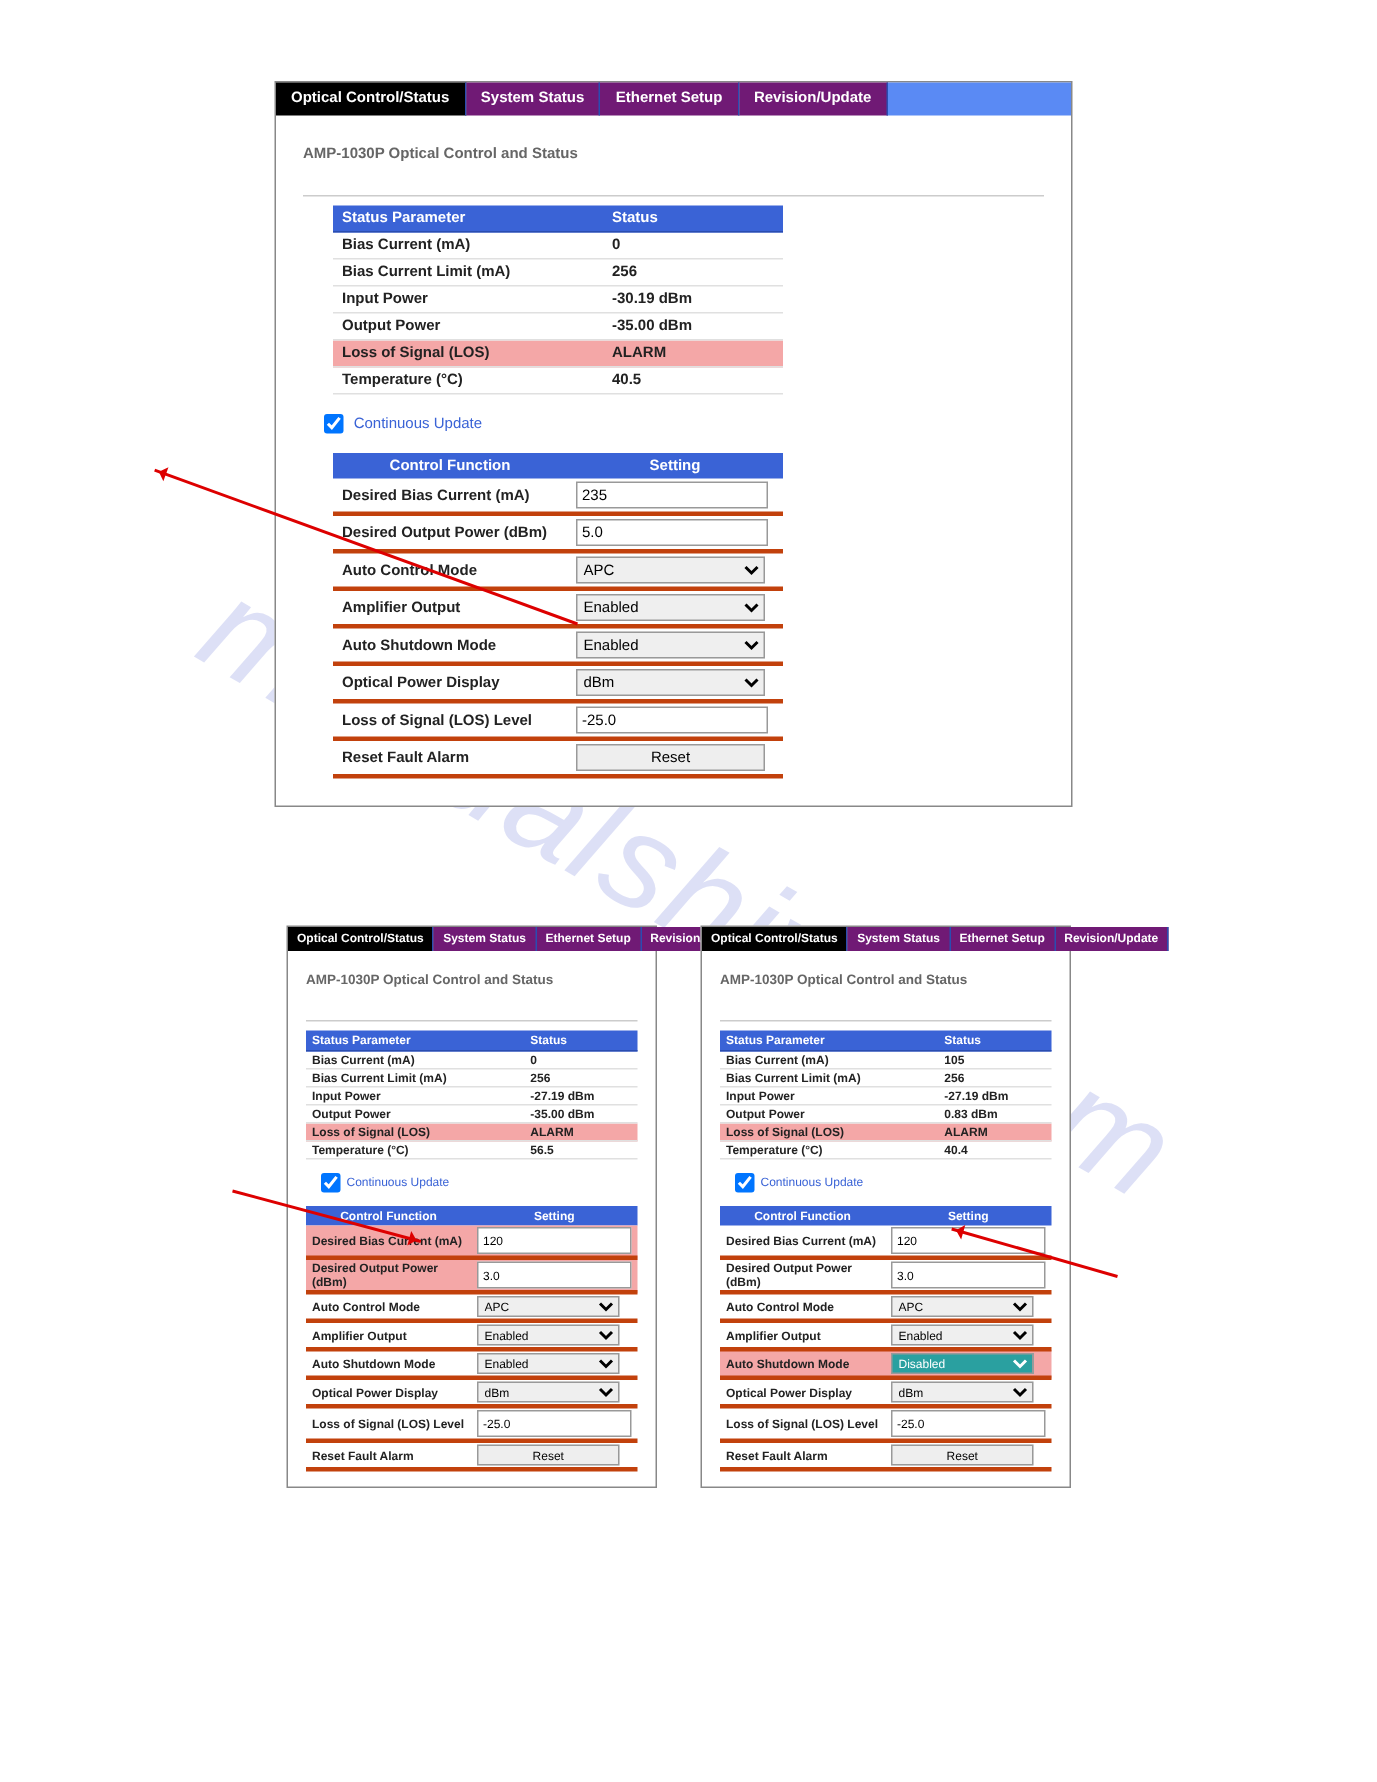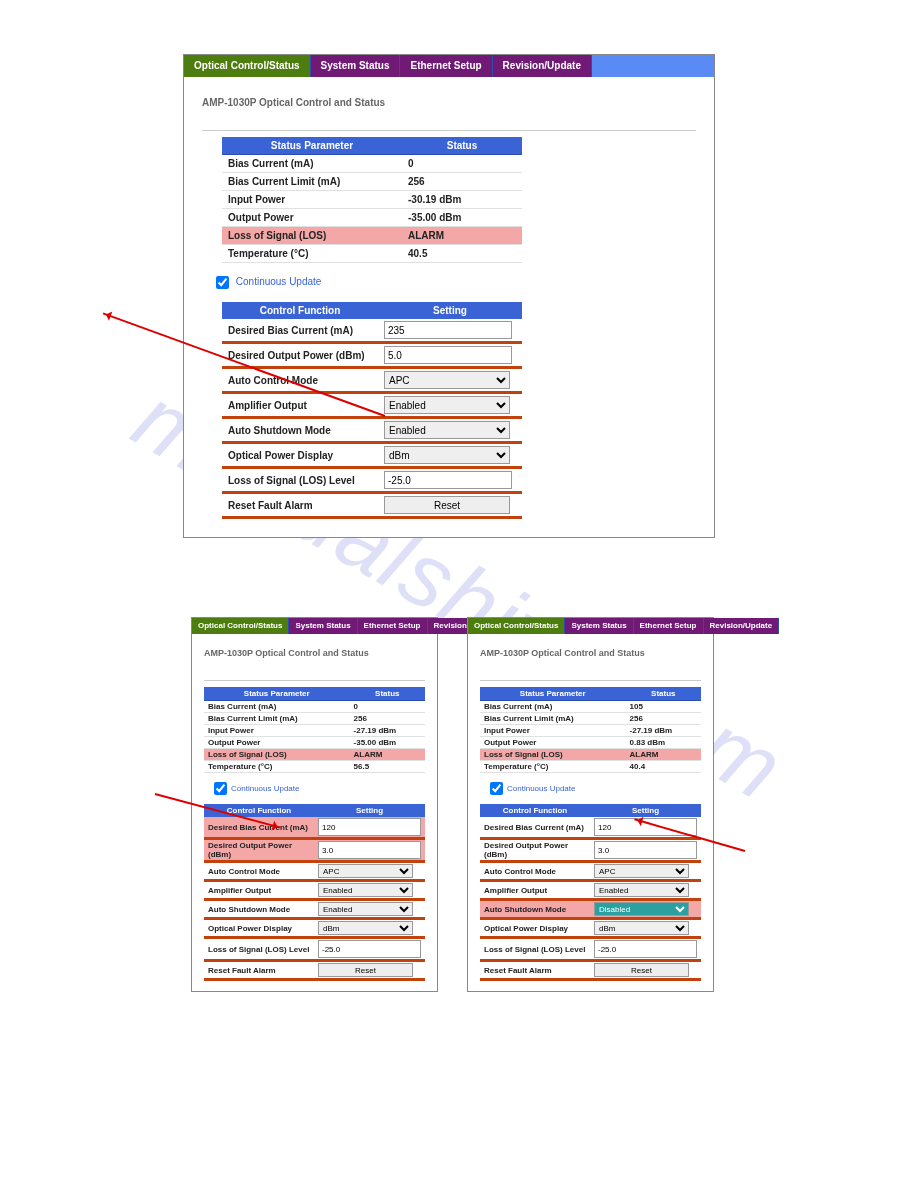--- a/index.html
+++ b/index.html
@@ -1,24 +1,24 @@
 <!DOCTYPE html>
 <html><head>
 <meta charset="utf-8">
 <style>
   html,body{margin:0;padding:0;background:#fff;font-family:Arial,Helvetica,sans-serif;font-size:10px;color:#222;width:918px;height:1188px;position:relative;overflow:hidden}
   .panel{position:absolute;border:1px solid #888;background:#fff}
   .tabs{display:flex;height:22px}
   .tab{flex:0 0 auto;padding:0 10px;height:22px;line-height:22px;color:#fff;font-weight:bold;background:#701a75;border-right:1px solid #2a4db0;text-align:center}
-  .tab:first-child{background:#4d7c0f}
+  .tab:first-child{background:#000000}
   .tabs-rest{flex:1;background:#5a8af4}
   .pad{padding:14px 18px 18px 18px}
   .title{color:#666;font-weight:bold;margin:6px 0 6px 0;border-bottom:1px solid #ccc;padding-bottom:22px}
   table.stat{border-collapse:collapse;width:100%;margin-top:6px}
-  table.stat th{background:#3a63d6;color:#fff;font-weight:bold;padding:3px 6px;border-bottom:1px solid #2a4db0;text-align:center}
+  table.stat th{background:#3a63d6;color:#fff;font-weight:bold;padding:3px 6px;border-bottom:1px solid #2a4db0;text-align:left}
   table.stat td{padding:3px 6px;border-bottom:1px solid #e0e0e0}
   table.stat td.b{font-weight:bold}
   tr.alarm td{background:#f4a7a7}
   .cu{margin:10px 0 10px 10px;color:#3a63d6}
   .cu input{vertical-align:middle;margin-right:4px}
   table.ctrl{border-collapse:collapse;width:100%}
   table.ctrl th{background:#3a63d6;color:#fff;font-weight:bold;padding:3px 6px;text-align:center}
   table.ctrl td{padding:2px 6px;border-bottom:3px solid #c2410c}
   table.ctrl td.b{font-weight:bold}
   table.ctrl input[type=text]{width:120px;height:14px;border:1px solid #999;padding:1px 3px;font-size:10px}

